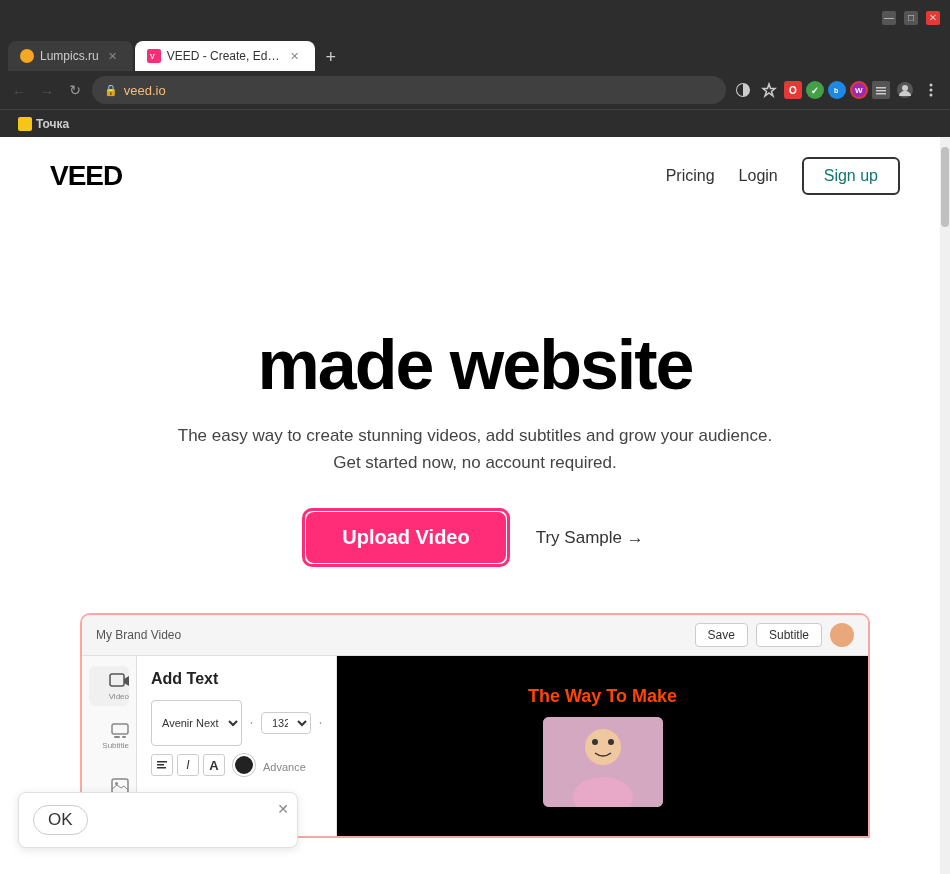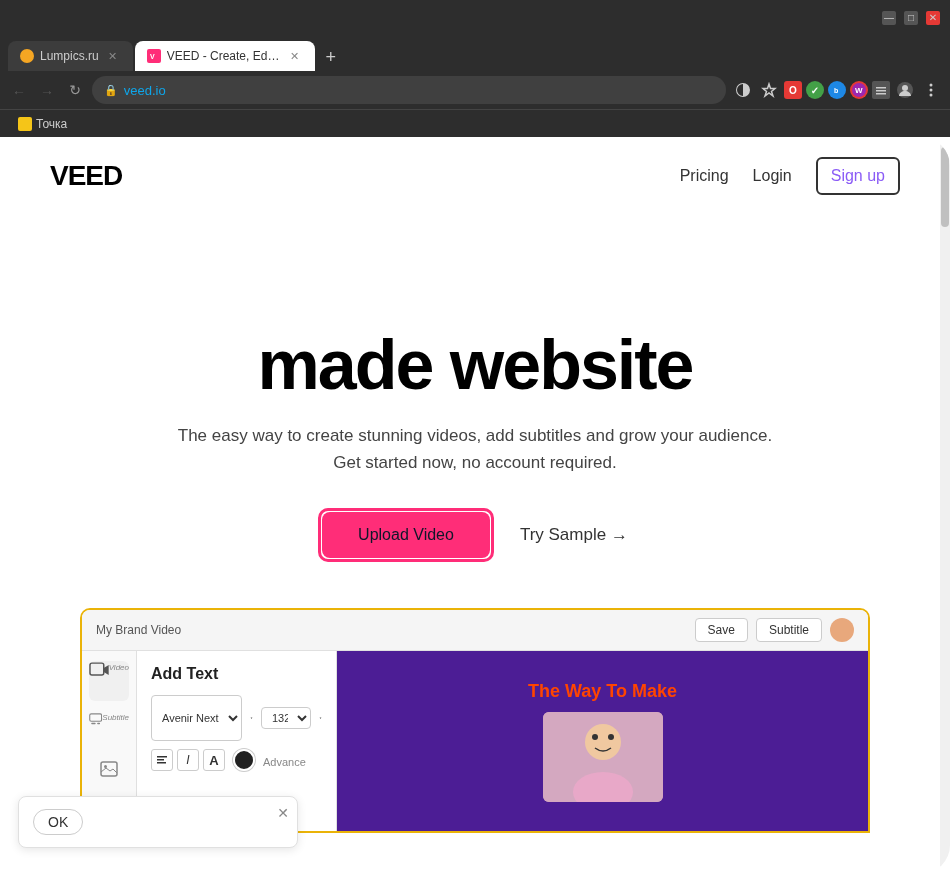--- a/index.html
+++ b/index.html
@@ -15,75 +15,75 @@
     .tab-close { width: 16px; height: 16px; border-radius: 50%; display: flex; align-items: center; justify-content: center; font-size: 11px; color: #888; cursor: pointer; flex-shrink: 0; }
     .tab-new { width: 28px; height: 28px; display: flex; align-items: center; justify-content: center; color: #ccc; font-size: 18px; cursor: pointer; border-radius: 50%; }
     .win-controls { display: flex; gap: 8px; }
     .win-btn { width: 14px; height: 14px; border-radius: 2px; cursor: pointer; display: flex; align-items: center; justify-content: center; font-size: 10px; color: #ccc; background: #555; }
 
     .address-bar { display: flex; align-items: center; background: #2d2d2d; padding: 4px 8px; gap: 6px; height: 38px; }
     .nav-btn { width: 22px; height: 22px; display: flex; align-items: center; justify-content: center; color: #999; font-size: 14px; cursor: pointer; border-radius: 3px; }
     .nav-btn.disabled { color: #555; cursor: default; }
     .url-bar { flex: 1; background: #404040; border-radius: 20px; height: 28px; display: flex; align-items: center; padding: 0 12px; gap: 6px; }
     .url-lock { color: #ccc; font-size: 11px; }
-    .url-text { color: #0ea5e9; font-size: 13px; }
+    .url-text { color: #fdba74; font-size: 13px; }
     .toolbar-icons { display: flex; align-items: center; gap: 4px; }
     .toolbar-icon { width: 22px; height: 22px; display: flex; align-items: center; justify-content: center; color: #ccc; font-size: 13px; cursor: pointer; border-radius: 3px; }
     .bookmarks-bar { background: #2d2d2d; padding: 3px 12px; height: 28px; display: flex; align-items: center; border-top: 1px solid #444; }
-    .bookmark-item { display: flex; align-items: center; gap: 4px; color: #ccc; font-size: 12px; cursor: pointer; padding: 2px 6px; border-radius: 3px; }
+    .bookmark-item { display: flex; align-items: center; gap: 4px; color: #ccc; font-size: 12px; cursor: pointer; padding: 2px 6px; border-radius: 3px; font-weight: bold; }
     .bookmark-icon { width: 14px; height: 14px; background: #f5c518; border-radius: 2px; }
 
     
-    .website { background: #fff; width: 100%; height: calc(874px - 137px); overflow: hidden; position: relative; border-radius: 29px; }
+    .website { background: #fff; width: 100%; height: calc(874px - 137px); overflow: hidden; position: relative; }
     .scrollbar { position: absolute; right: 0; top: 0; bottom: 0; width: 10px; background: #f0f0f0; }
     .scrollbar-thumb { position: absolute; top: 10px; width: 8px; left: 1px; height: 80px; background: #c0c0c0; border-radius: 4px; }
 
     
     .site-nav { display: flex; align-items: center; justify-content: space-between; padding: 20px 50px; border-bottom: none; }
     .site-logo { font-size: 28px; font-weight: 900; color: #000; letter-spacing: -1px; }
     .nav-links { display: flex; align-items: center; gap: 24px; }
     .nav-link { font-size: 16px; color: #333; text-decoration: none; cursor: pointer; }
-    .nav-signup { border: 2px solid #333; border-radius: 6px; padding: 8px 13px; font-size: 16px; font-weight: 500; cursor: pointer; background: #fff; color: #8b5cf6; }
+    .nav-signup { border: 2px solid #333; border-radius: 6px; padding: 8px 20px; font-size: 16px; font-weight: 500; cursor: pointer; background: #fff; color: #0f766e; }
 
     
     .hero { text-align: center; padding: 40px 20px 30px; }
     .hero-title { font-size: 70px; font-weight: 900; color: #000; line-height: 1.05; letter-spacing: -2px; margin-bottom: 20px; }
     .hero-subtitle { font-size: 17px; color: #444; line-height: 1.6; margin-bottom: 36px; }
     .hero-buttons { display: flex; align-items: center; justify-content: center; gap: 30px; }
-    .upload-btn { background: #ff2d78; color: #0f172a; border: none; border-radius: 8px; padding: 14px 36px; font-size: 16px; font-weight: 400; cursor: pointer; position: relative; }
+    .upload-btn { background: #ff2d78; color: #ffffff; border: none; border-radius: 8px; padding: 14px 36px; font-size: 20px; font-weight: 700; cursor: pointer; position: relative; }
     .upload-btn-wrapper { position: relative; display: inline-block; }
     .upload-btn-focus { position: absolute; inset: -4px; border: 3px solid #ff2d78; border-radius: 10px; pointer-events: none; }
     .try-sample { font-size: 17px; color: #333; cursor: pointer; text-decoration: none; }
 
     
-    .preview-container { margin: 20px auto 0; width: 790px; border: 2px solid #eab308; border-radius: 10px 10px 0 0; overflow: hidden; background: #fff; }
+    .preview-container { margin: 20px auto 0; width: 790px; border: 2px solid #fca5a5; border-radius: 10px 10px 0 0; overflow: hidden; background: #fff; }
     .preview-topbar { background: #f5f5f5; padding: 8px 14px; display: flex; align-items: center; justify-content: space-between; border-bottom: 1px solid #e0e0e0; }
     .preview-title-text { font-size: 12px; color: #555; }
     .preview-actions { display: flex; gap: 8px; }
     .preview-btn { border: 1px solid #ccc; border-radius: 4px; padding: 3px 12px; font-size: 12px; background: #fff; cursor: pointer; color: #333; }
     .preview-avatar { width: 24px; height: 24px; border-radius: 50%; background: #e8a87c; }
     .preview-body { display: flex; height: 180px; }
     .preview-sidebar { width: 55px; background: #f9f9f9; border-right: 1px solid #e0e0e0; display: flex; flex-direction: column; align-items: center; padding-top: 10px; gap: 10px; }
-    .sidebar-icon-item { width: 40px; height: 40px; display: flex; align-items: flex-start; justify-content: center; border-radius: 6px; cursor: pointer; font-style: italic; }
+    .sidebar-icon-item { width: 40px; height: 40px; display: flex; flex-direction: column; align-items: flex-end; justify-content: center; border-radius: 6px; cursor: pointer; }
     .sidebar-icon-item.active { background: #f0f0f0; }
     .preview-panel { width: 200px; padding: 14px; border-right: 1px solid #e0e0e0; background: #fff; }
     .panel-title { font-size: 16px; font-weight: 700; color: #222; margin-bottom: 12px; }
     .panel-row { display: flex; align-items: center; gap: 8px; margin-bottom: 8px; }
     .font-select { border: 1px solid #ccc; border-radius: 4px; padding: 15px 6px; font-size: 11px; color: #333; background: #fff; cursor: pointer; }
     .size-select { border: 1px solid #ccc; border-radius: 4px; padding: 3px 6px; font-size: 11px; color: #333; background: #fff; width: 50px; cursor: pointer; }
     .format-btns { display: flex; gap: 4px; }
     .fmt-btn { width: 22px; height: 22px; border: 1px solid #ccc; border-radius: 3px; display: flex; align-items: center; justify-content: center; font-size: 11px; cursor: pointer; background: #fff; color: #333; }
     .color-circle { width: 22px; height: 22px; border-radius: 50%; background: #222; border: 2px solid #fff; box-shadow: 0 0 0 1px #ccc; cursor: pointer; }
     .advance-link { font-size: 11px; color: #888; cursor: pointer; margin-top: 4px; }
-    .preview-video { flex: 1; background: #4c1d95; position: relative; display: flex; align-items: center; justify-content: center; overflow: hidden; }
+    .preview-video { flex: 1; background: #000000; position: relative; display: flex; align-items: center; justify-content: center; overflow: hidden; }
     .video-title { font-size: 18px; font-weight: 900; color: #ff4500; line-height: 1.2; }
 
     
     .cookie-banner { position: absolute; bottom: 0; left: 0; width: 280px; background: #fff; border: 1px solid #e0e0e0; border-radius: 8px; padding: 12px 14px; display: flex; align-items: flex-start; gap: 10px; box-shadow: 0 2px 10px rgba(0,0,0,0.1); margin: 8px; }
-    .cookie-ok-btn { background: #fff; border: 1px solid #ccc; border-radius: 20px; padding: 4px 14px; font-size: 14px; cursor: pointer; color: #333; flex-shrink: 0; }
+    .cookie-ok-btn { background: #fff; border: 1px solid #ccc; border-radius: 20px; padding: 4px 14px; font-size: 17px; cursor: pointer; color: #333; flex-shrink: 0; }
     .cookie-text { font-size: 11px; color: #555; line-height: 1.5; }
     .cookie-link { color: #0066cc; text-decoration: underline; cursor: pointer; }
     .cookie-close { position: absolute; top: 8px; right: 8px; font-size: 14px; color: #888; cursor: pointer; }
 
     
     .ext-icon { width: 18px; height: 18px; border-radius: 3px; display: flex; align-items: center; justify-content: center; font-size: 10px; font-weight: bold; }
     .ext-red { background: #e53935; color: white; }
     .ext-green { background: #43a047; color: white; border-radius: 50%; }
     .ext-blue { background: #1e88e5; color: white; }
   </style>

